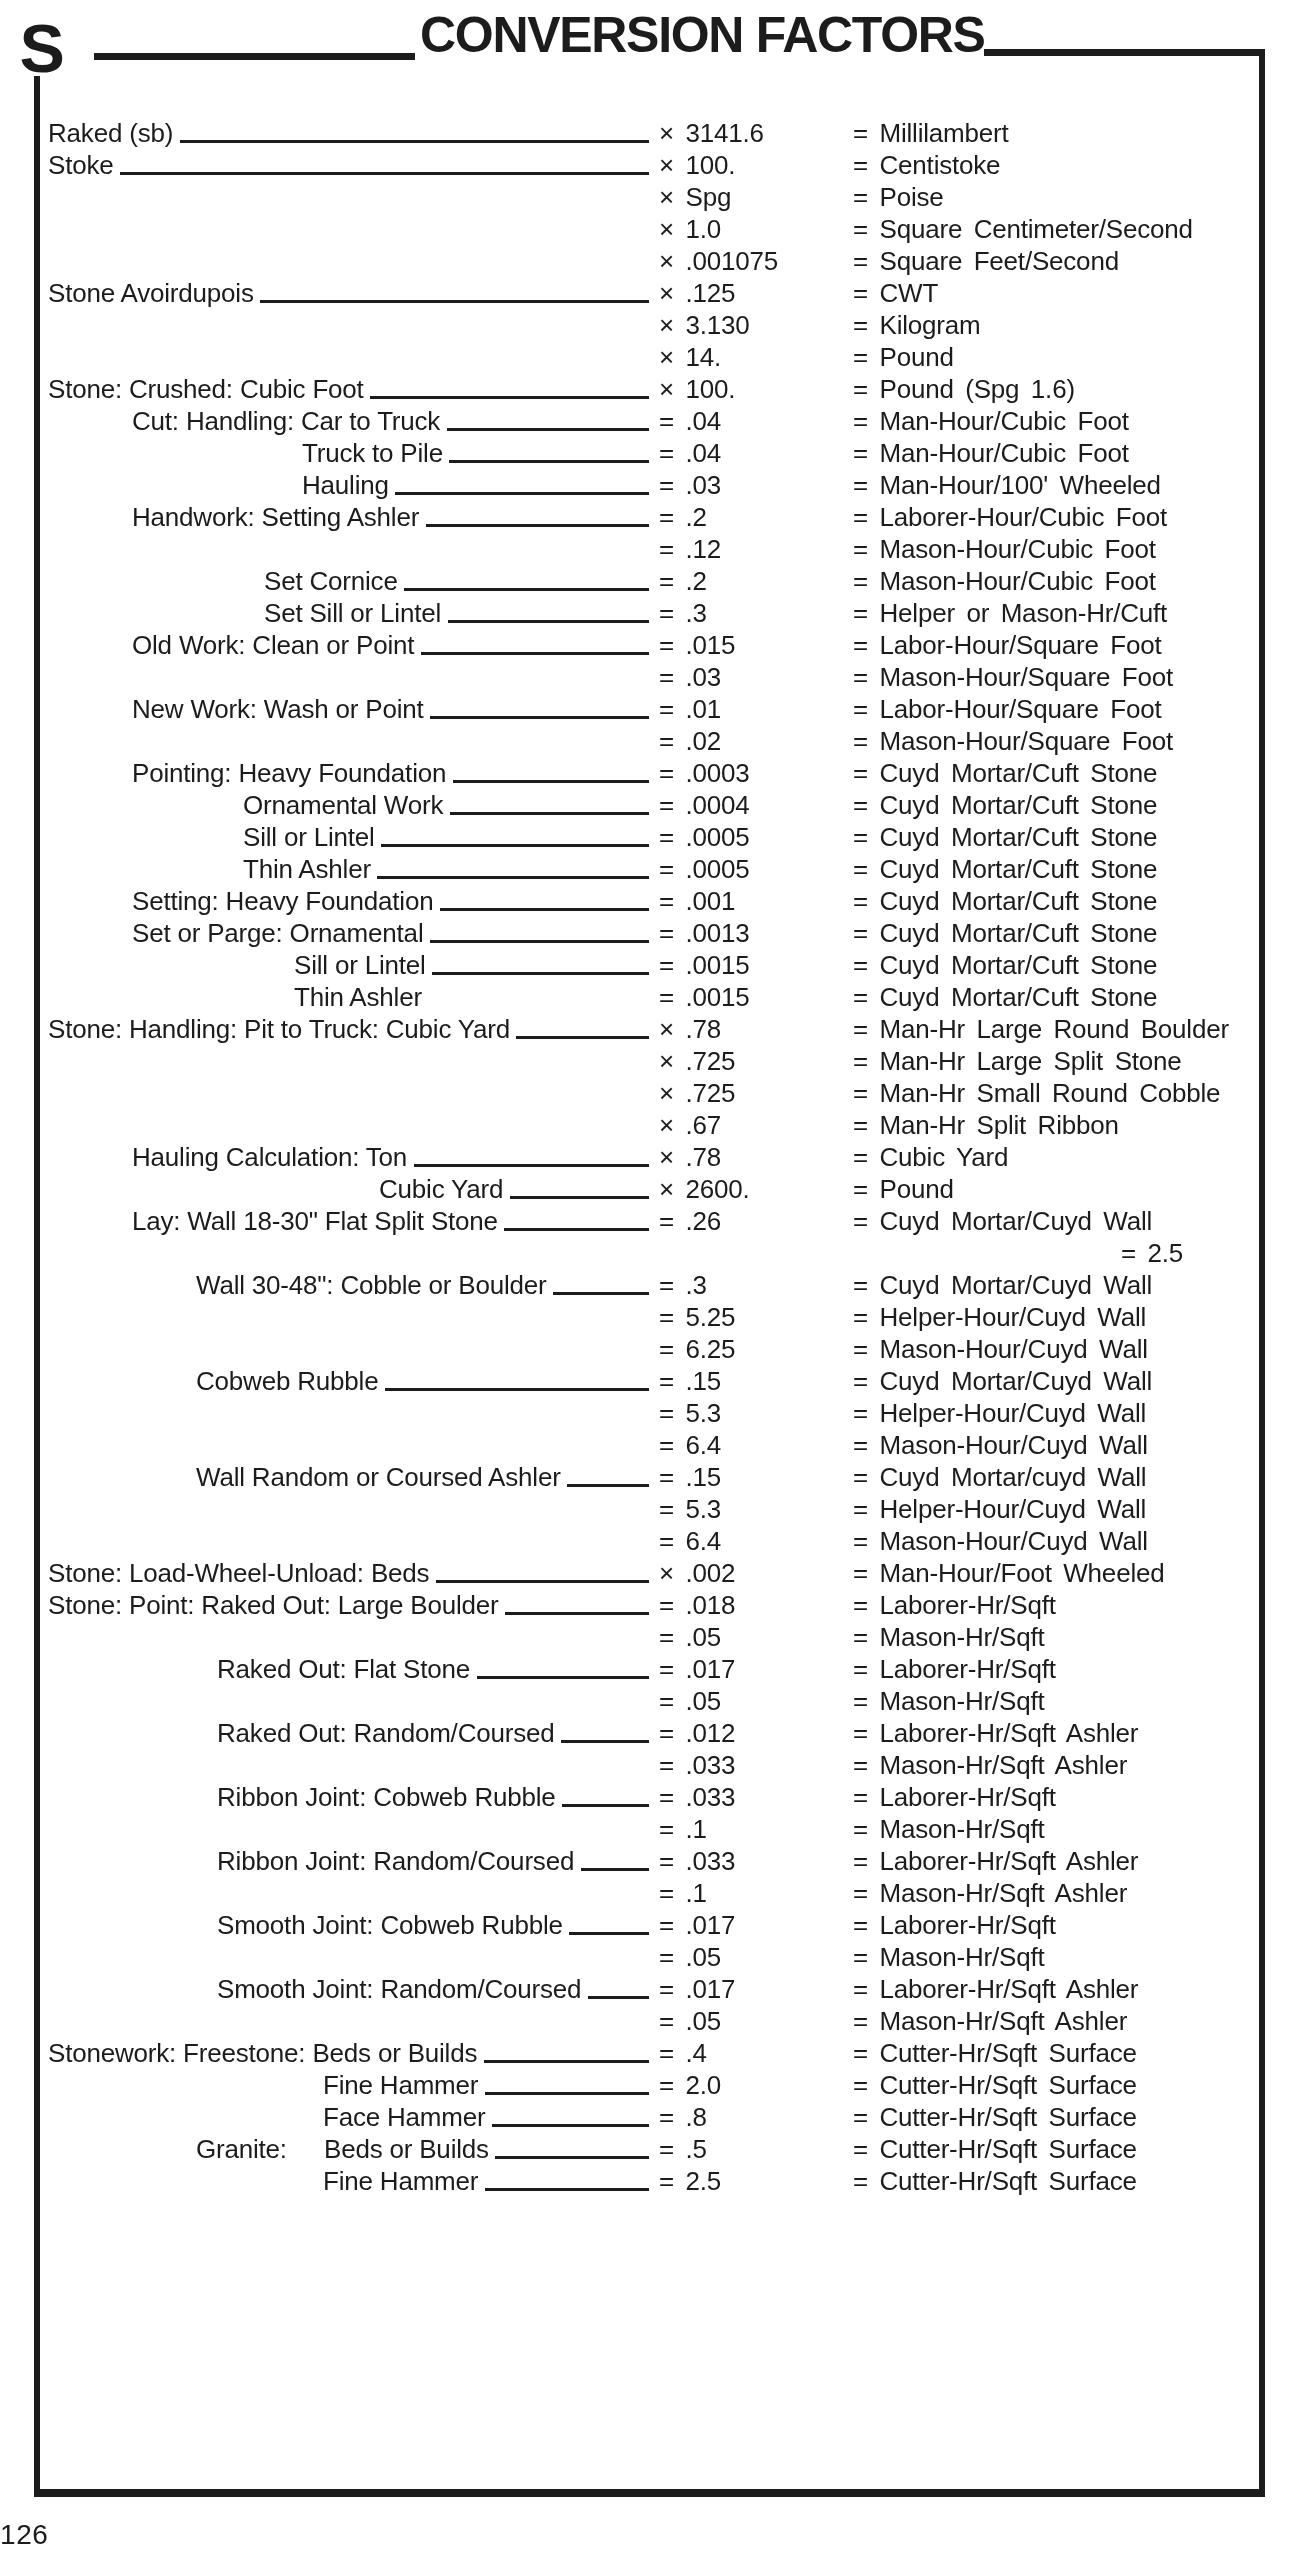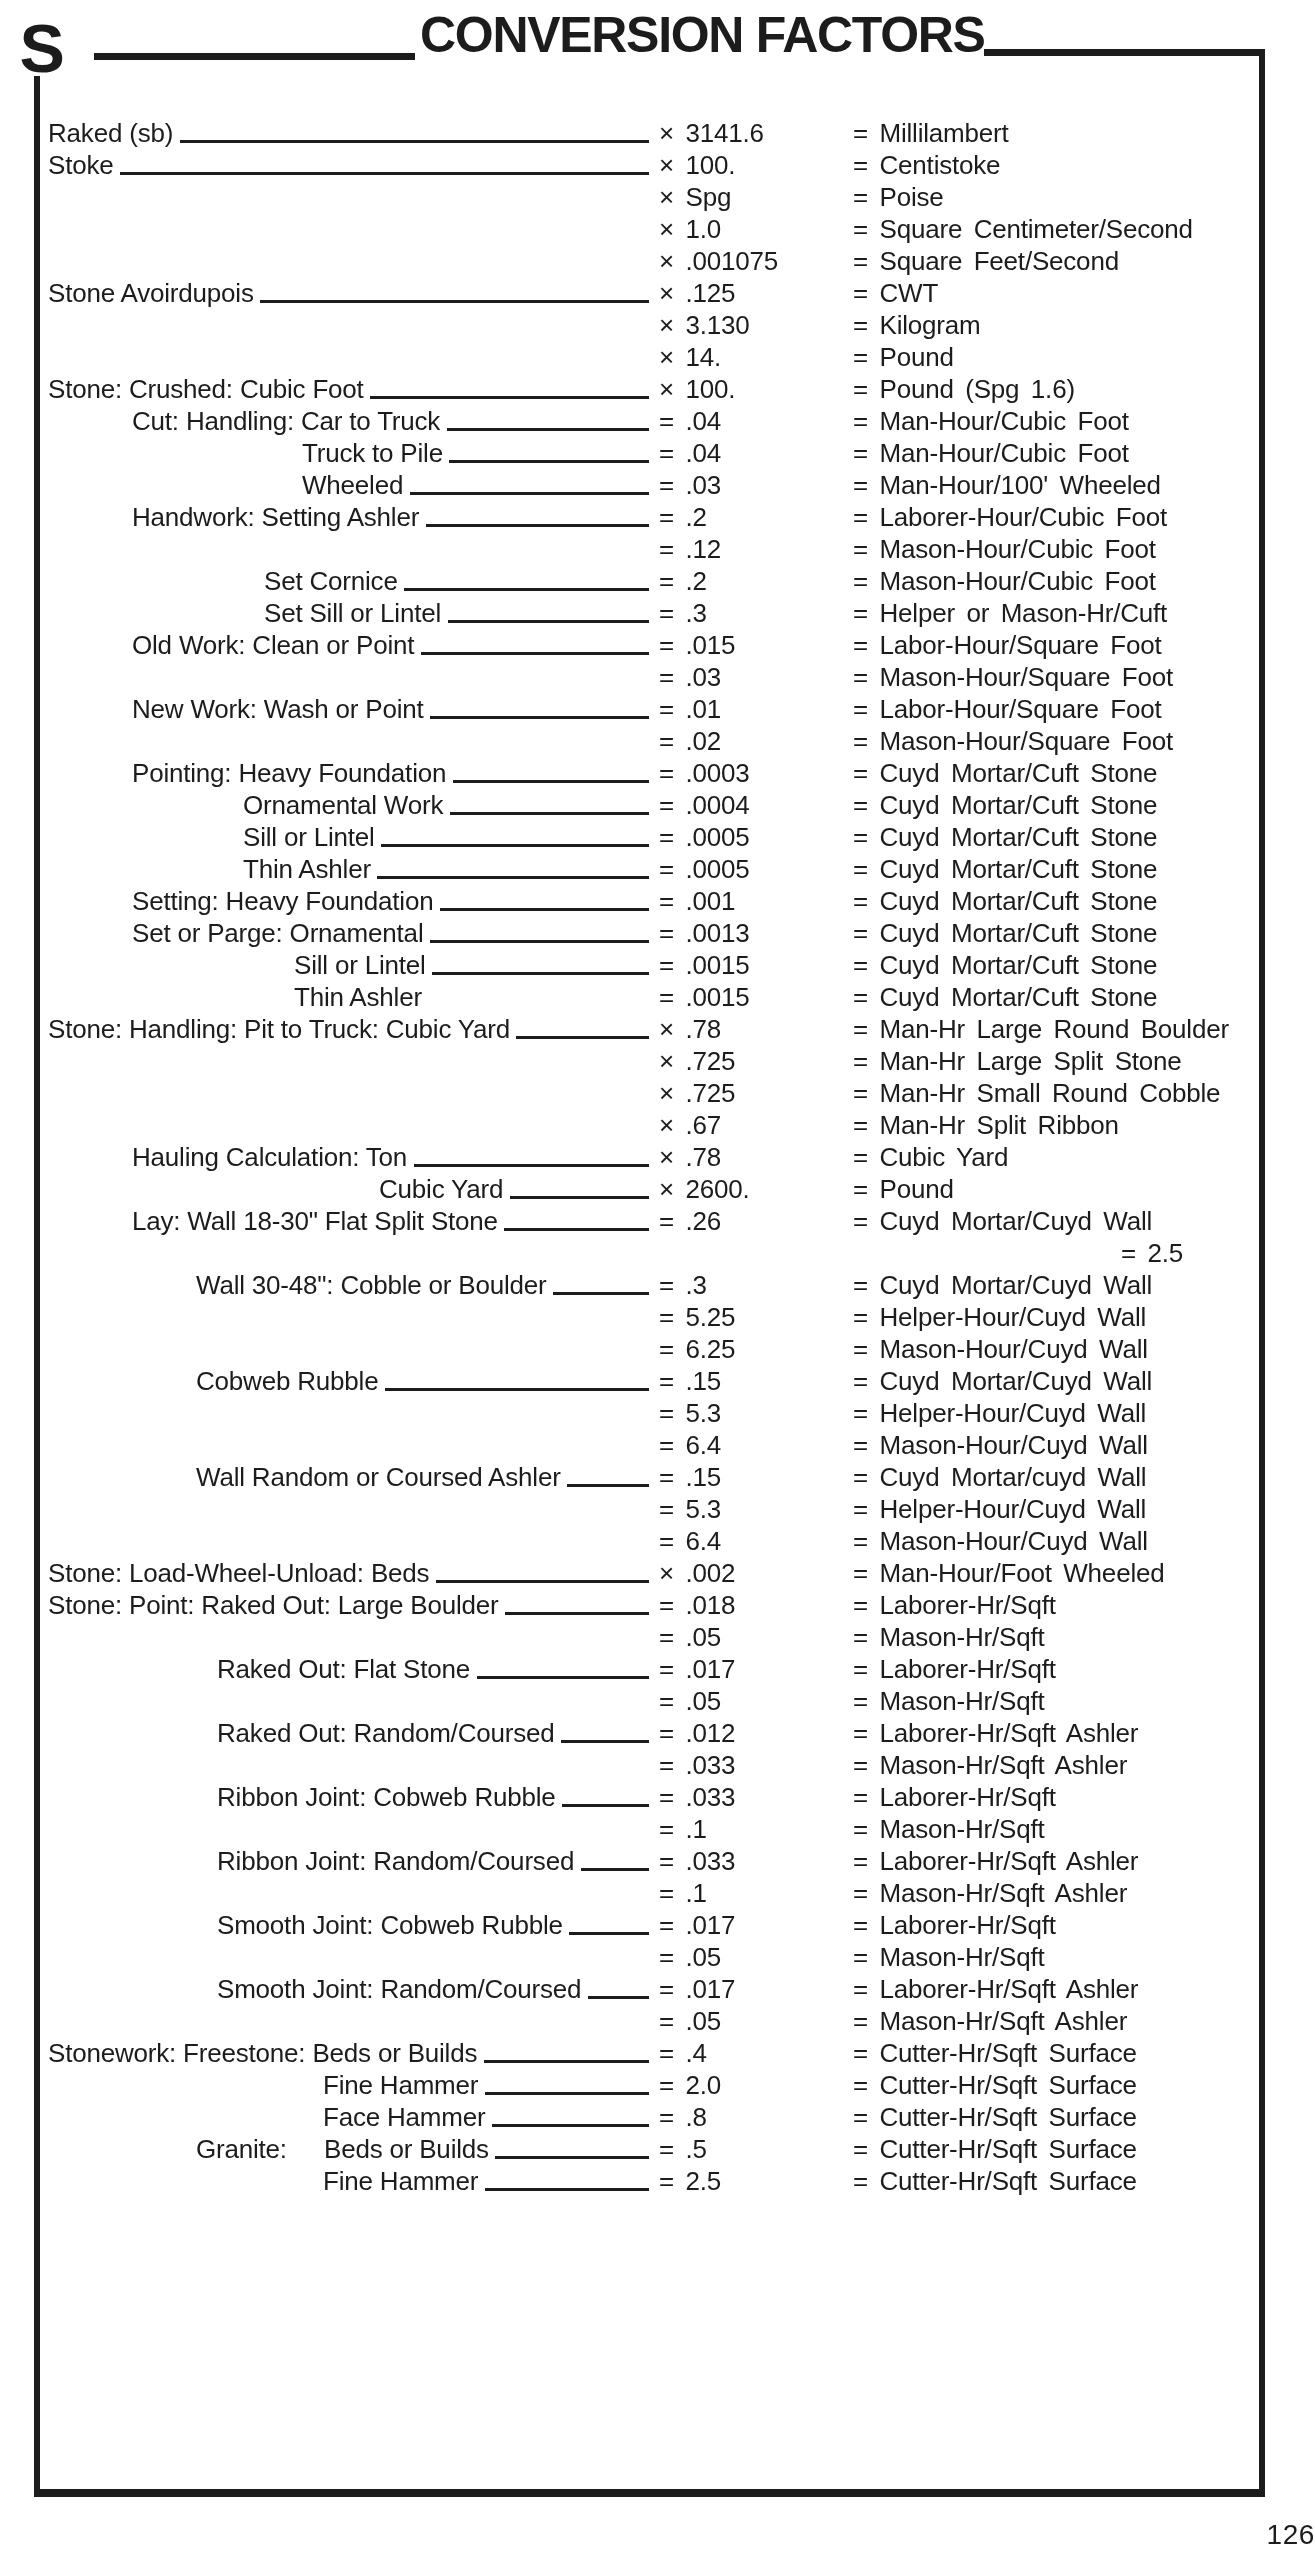--- a/index.html
+++ b/index.html
@@ -45,21 +45,21 @@
     flex:1 1 auto;align-self:flex-end;
     height:0;border-bottom:3.9px solid #1c1c1c;
     margin:0 10.3px 5.8px 6.5px;
   }
   .leader.no-line{border-bottom-color:transparent;}
   .factor{flex:0 0 194px;word-spacing:4.5px;}
   .result{flex:0 0 462px;word-spacing:4.5px;}
   
   .page-number{
     position:absolute;left:0;top:2519px;width:1315px;
-    text-align:right;font-size:28px;letter-spacing:0.6px;
+    text-align:left;font-size:28px;letter-spacing:0.6px;
   }
 </style>
 </head>
 <body>
 
 <div class="page">
 
   <div class="section-letter">S</div>
   <div class="page-title">CONVERSION FACTORS</div>
 
@@ -166,21 +166,21 @@
 
     <span class="label">Truck to Pile</span>
     <span class="leader"></span>
     <span class="factor">= .04</span>
     <span class="result">= Man-Hour/Cubic Foot</span>
   </div>
 
   <div class="row">
     <span class="indent" style="width: 302px;"></span>
 
-    <span class="label">Wheeled</span>
+    <span class="label">Hauling</span>
     <span class="leader"></span>
     <span class="factor">= .03</span>
     <span class="result">= Man-Hour/100' Wheeled</span>
   </div>
 
   <div class="row">
     <span class="indent" style="width: 132px;"></span>
 
     <span class="label">Handwork: Setting Ashler</span>
     <span class="leader"></span>

